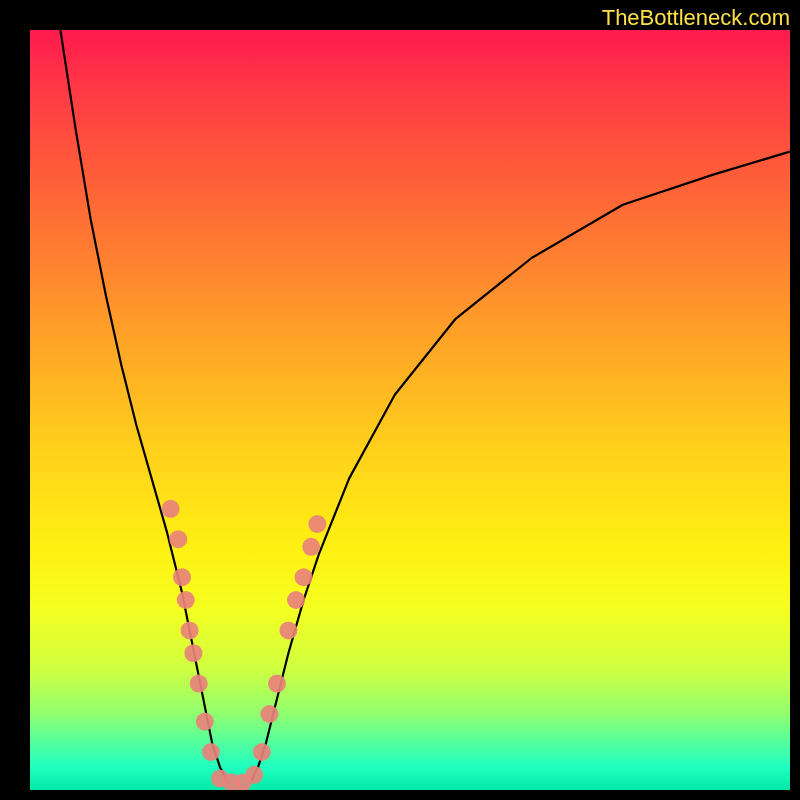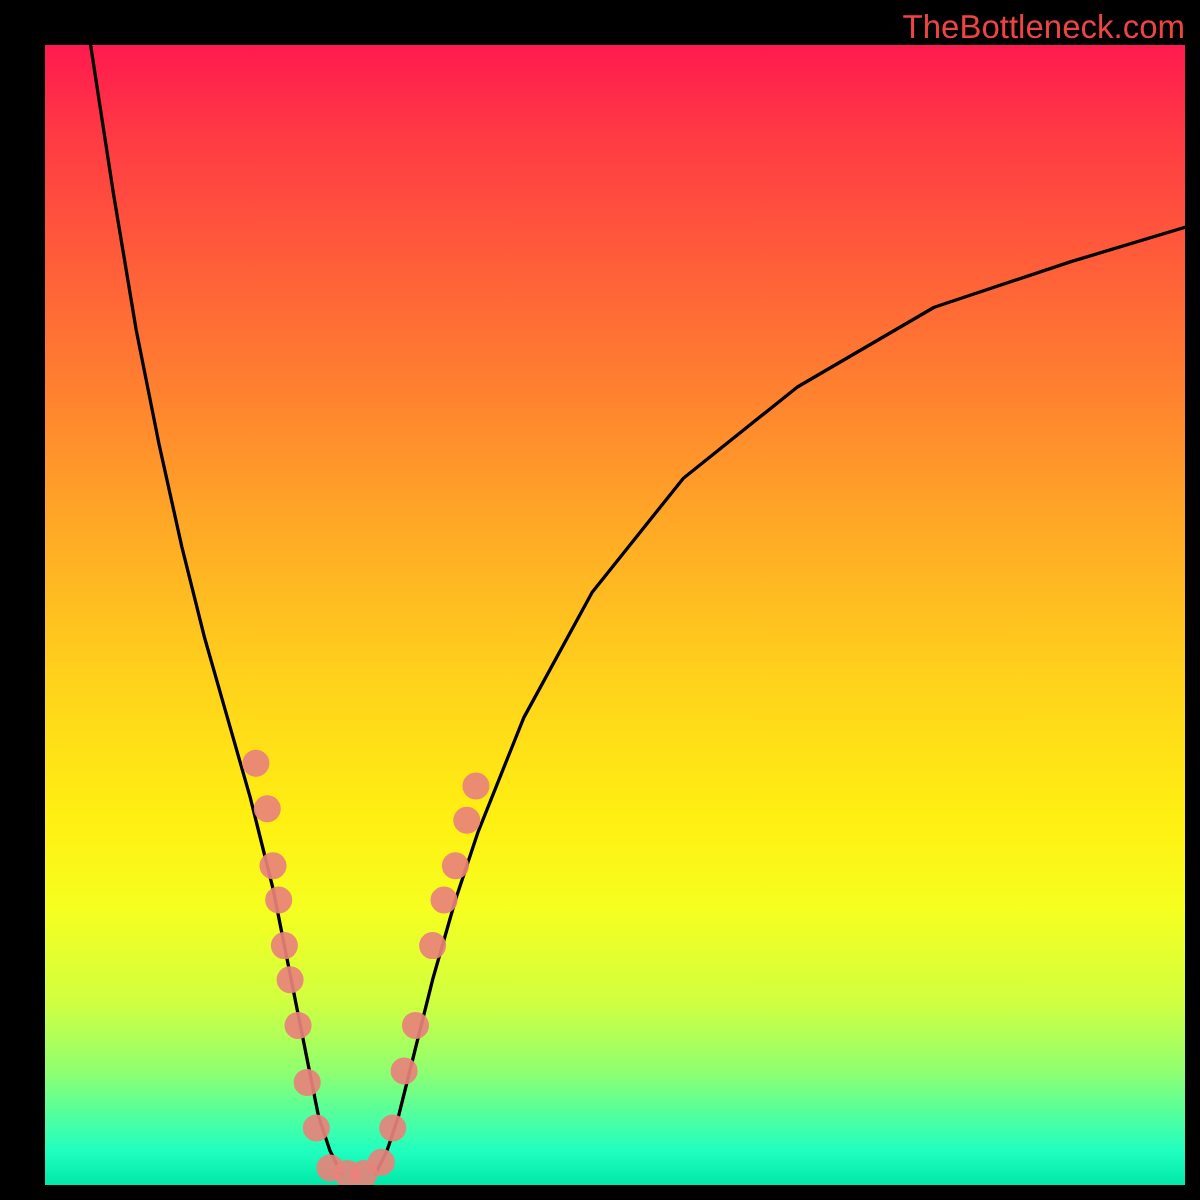--- a/index.html
+++ b/index.html
@@ -8,21 +8,21 @@
     height: 800px;
     background: #000;
     position: relative;
     font-family: Arial, sans-serif;
     overflow: hidden;
   }
   .watermark {
     position: absolute;
     top: 5px;
     right: 10px;
-    color: #ef4444;
+    color: #fde047;
     font-size: 22px;
     font-weight: 500;
     z-index: 10;
   }
   .plot-area {
     position: absolute;
     left: 30px;
     top: 30px;
     width: 760px;
     height: 760px;

